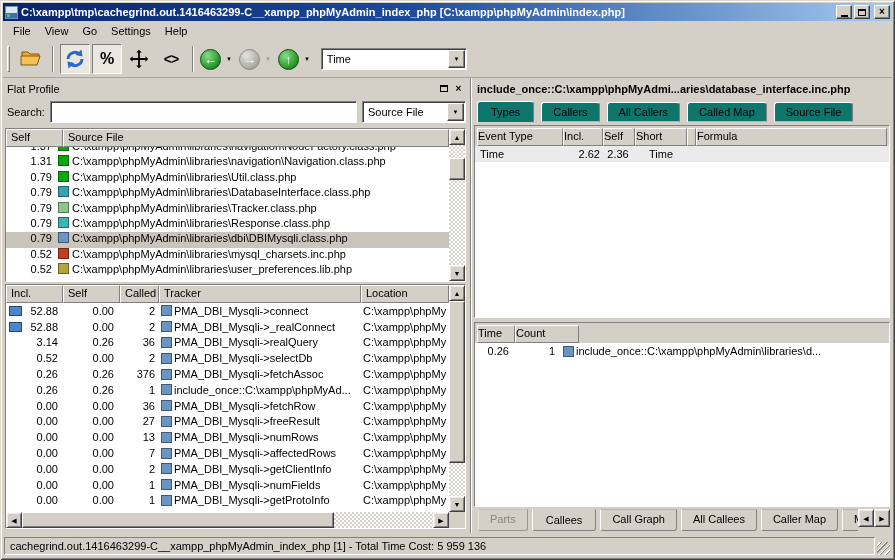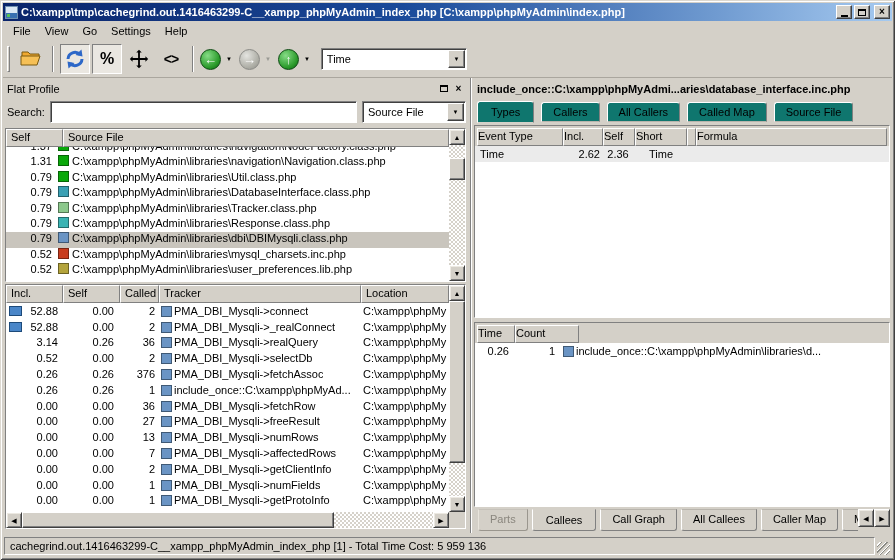--- a/index.html
+++ b/index.html
@@ -84,21 +84,21 @@
   .fn-box{position:absolute;left:2px;top:206px;width:461px;height:245px;display:flex;flex-direction:column}
   .fn-top{flex:1;display:flex;min-height:0}
   .hc-incl{width:57px}.hc-fself{width:57px}.hc-called{width:39px}.hc-fn{width:202px}.hc-loc{flex:1}
   .fn-row{display:flex;height:15.8px;align-items:center;white-space:nowrap;overflow:hidden}
   .fc{flex:none;overflow:hidden}
   .fc-incl{width:57px;display:flex;align-items:center;justify-content:space-between;padding:0 5px 0 3px}
   .bar-ico{width:13px;height:10px;background:#4a86c8;border:1px solid #1d4a7a;visibility:hidden;flex:none}
   .fn-row.has-bar .bar-ico{visibility:visible}
   .fc-self{width:57px;text-align:right;padding-right:6px}
   .fc-called{width:39px;text-align:right;padding-right:4px}
-  .fc-fn{width:202px;display:flex;align-items:flex-end;padding-left:2px}
+  .fc-fn{width:202px;display:flex;align-items:center;padding-left:2px}
   .fnicon{background:#6a94c4;margin:0 2px 0 0}
   .fn-name{overflow:hidden}
   .fc-loc{flex:1;padding-left:2px}
   
   .vscroll{width:16px;flex:none;display:flex;flex-direction:column}
   .sb-btn{width:16px;height:16px;background:#d4d0c8;border:1px solid;border-color:#fff #404040 #404040 #fff;
           box-shadow:inset 1px 1px 0 #ece9e2,inset -1px -1px 0 #808080;display:flex;align-items:center;
           justify-content:center;font-size:7px;flex:none;padding:0;line-height:1}
   .sb-track{flex:1;position:relative;background-color:#fff;
             background-image:linear-gradient(45deg,#d6d2ca 25%,transparent 25%,transparent 75%,#d6d2ca 75%),

